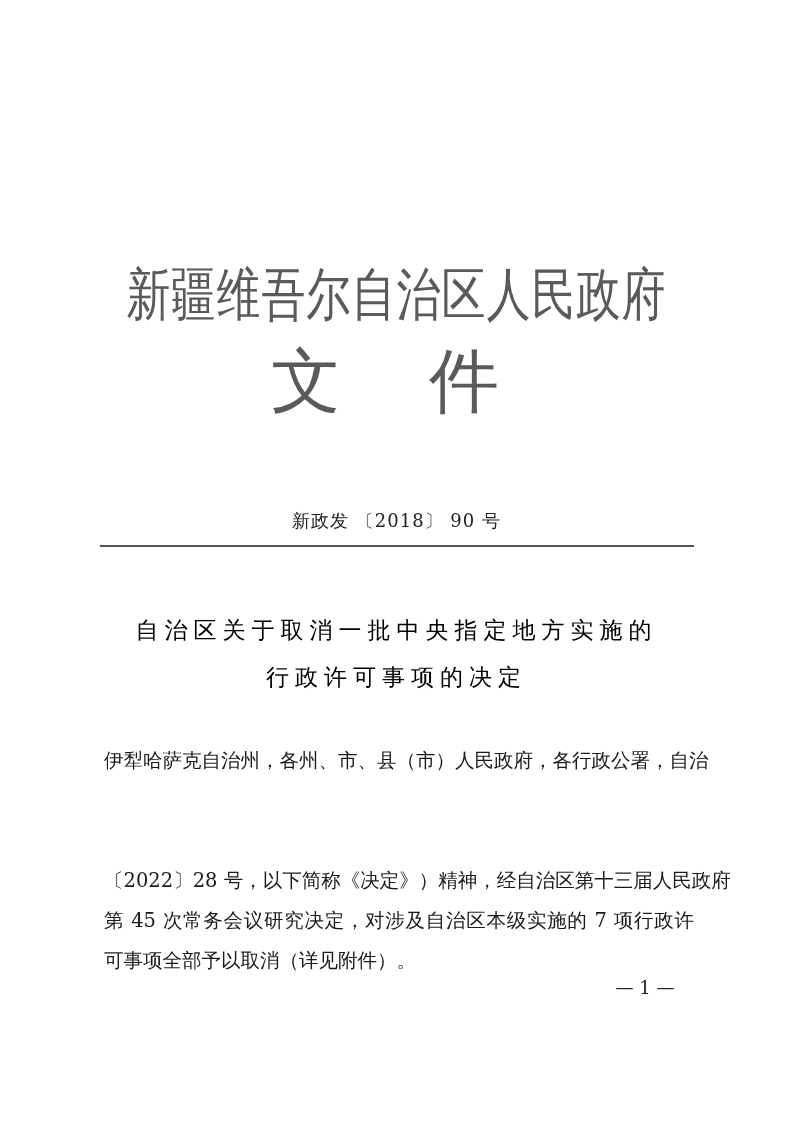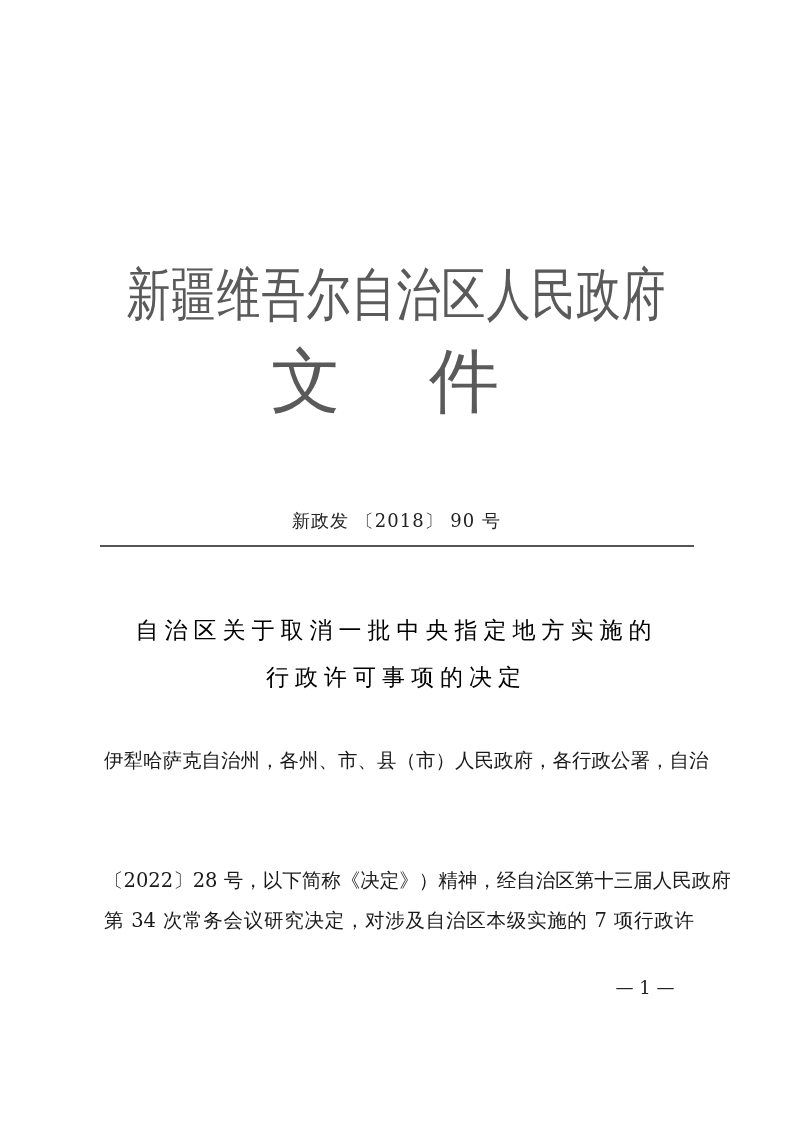--- a/index.html
+++ b/index.html
@@ -126,17 +126,18 @@
   <div class="doc-number">新政发 〔2018〕 90 号</div>
 
   <div class="divider"></div>
 
   <div class="title l1">自治区关于取消一批中央指定地方实施的</div>
   <div class="title l2">行政许可事项的决定</div>
 
   <div class="body-line" style="top:747px;">伊犁哈萨克自治州，各州、市、县（市）人民政府，各行政公署，自治</div>
 
   <div class="body-line" style="top:867px;">〔2022〕28 号，以下简称《决定》）精神，经自治区第十三届人民政府</div>
-  <div class="body-line" style="top:907px;">第 34 次常务会议研究决定，对涉及自治区本级实施的 7 项行政许</div>
+  <div class="body-line" style="top:907px;">第 45 次常务会议研究决定，对涉及自治区本级实施的 7 项行政许</div>
+  <div class="body-line nojust" style="top:947px;">可事项全部予以取消（详见附件）。</div>
 
   <div class="page-number">— 1 —</div>
 
 </div>
 
 </body></html>

